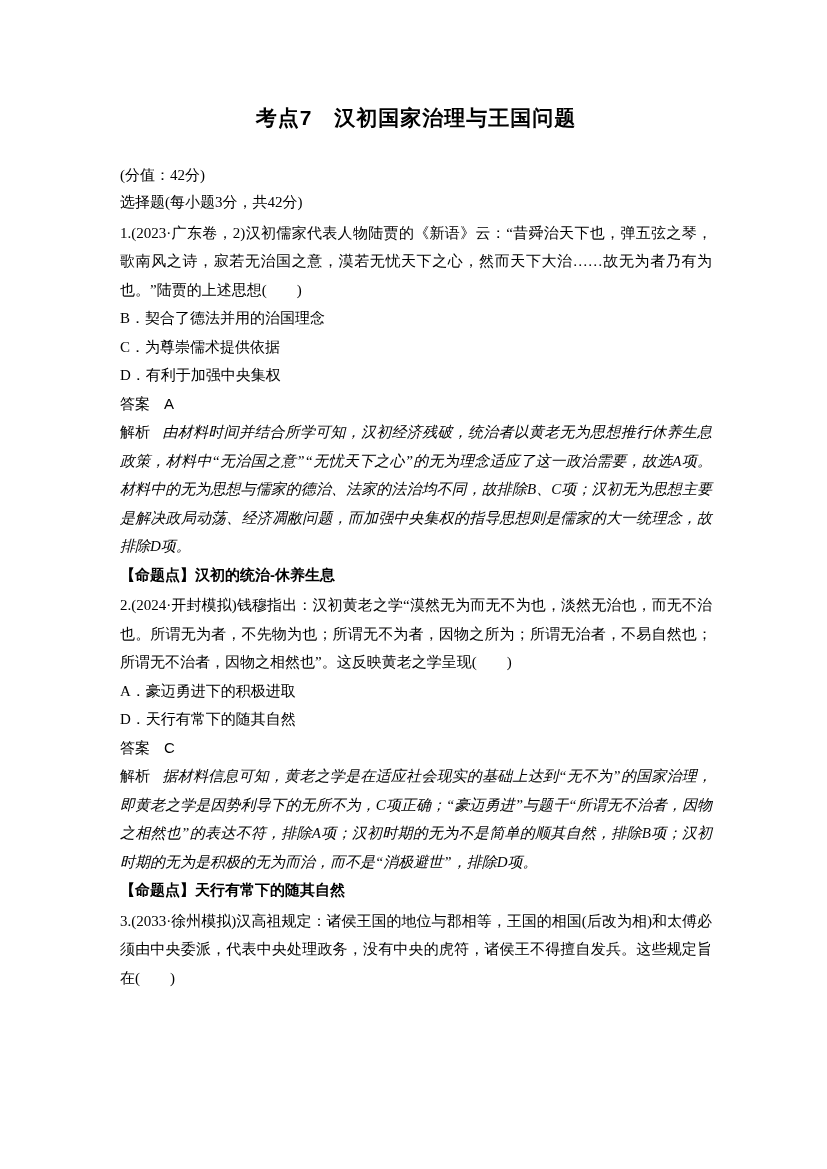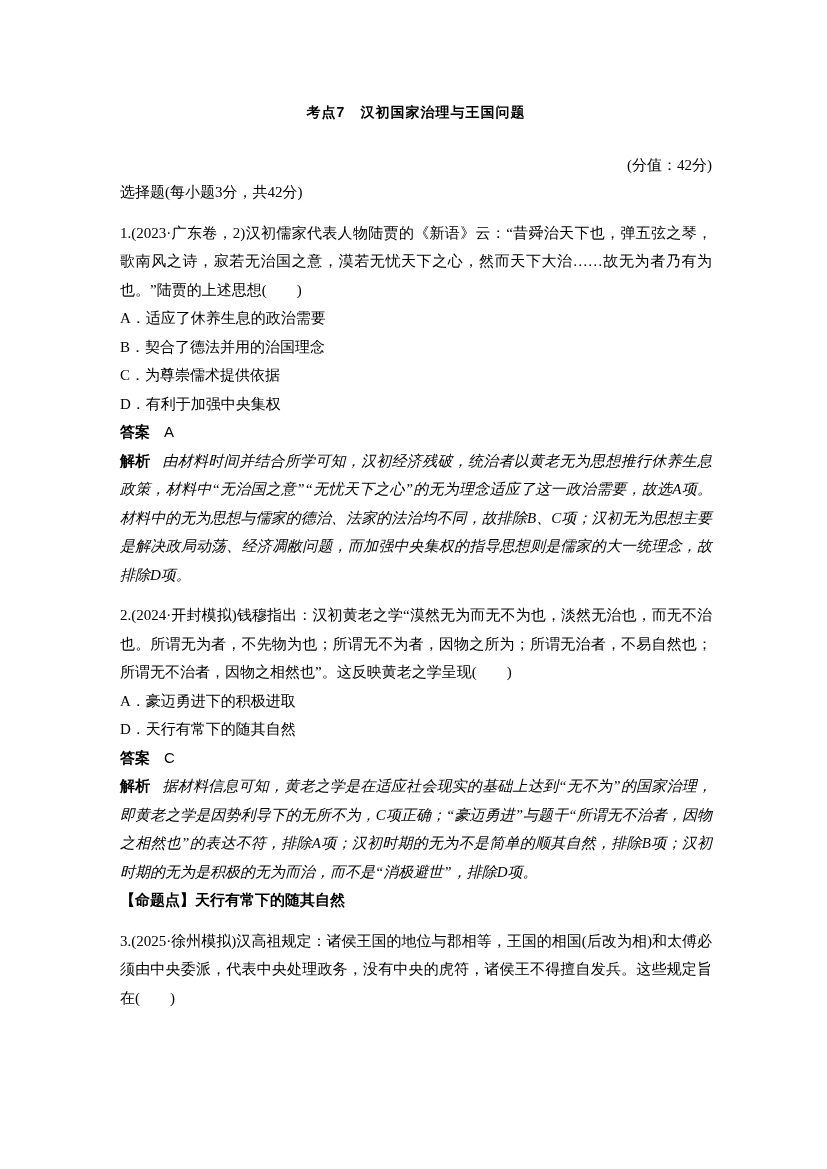--- a/index.html
+++ b/index.html
@@ -17,84 +17,84 @@
     font-family: "Liberation Serif", "DejaVu Serif", serif;
     font-size: 15px;
     color: #000000;
     overflow: hidden;
   }
   h1.title {
     margin: 0 0 30px 0;
     text-align: center;
     font-family: "Liberation Sans", "DejaVu Sans", sans-serif;
     font-weight: bold;
-    font-size: 14px;
+    font-size: 21px;
     letter-spacing: 1px;
   }
   .score-line {
-    text-align: right;
+    text-align: left;
     line-height: 26px;
     margin: 0;
   }
   p {
     margin: 0;
     line-height: 28.5px;
   }
   .stem, .analysis {
     text-align: justify;
   }
   .hei {
     font-family: "Liberation Sans", "DejaVu Sans", sans-serif;
-    font-weight: bold;
+    font-weight: normal;
   }
   .answer-row .answer-value {
     margin-left: 14px;
     font-family: "Liberation Sans", "DejaVu Sans", sans-serif;
   }
   .analysis .hei {
     margin-right: 12px;
   }
   .kai {
     font-style: italic;
   }
   .point {
     font-family: "Liberation Sans", "DejaVu Sans", sans-serif;
     font-weight: 600;
   }
   .question {
-    margin-top: 12px;
+    margin-top: 2px;
   }
 </style>
 </head>
 <body>
 
 <div class="page">
 
   <h1 class="title">考点7　汉初国家治理与王国问题</h1>
 
   <p class="score-line">(分值：42分)</p>
 
   <p class="section-header">选择题(每小题3分，共42分)</p>
 
   <section class="question">
     <p class="stem">1.(2023·广东卷，2)汉初儒家代表人物陆贾的《新语》云：“昔舜治天下也，弹五弦之琴，歌南风之诗，寂若无治国之意，漠若无忧天下之心，然而天下大治……故无为者乃有为也。”陆贾的上述思想(　　)</p>
-    <p class="option">A．适应了休养生息的政治需要</p>
     <p class="option">B．契合了德法并用的治国理念</p>
     <p class="option">C．为尊崇儒术提供依据</p>
     <p class="option">D．有利于加强中央集权</p>
     <p class="answer-row"><span class="hei">答案</span><span class="answer-value">A</span></p>
     <p class="analysis"><span class="hei">解析</span><span class="kai">由材料时间并结合所学可知，汉初经济残破，统治者以黄老无为思想推行休养生息政策，材料中“无治国之意”“无忧天下之心”的无为理念适应了这一政治需要，故选A项。材料中的无为思想与儒家的德治、法家的法治均不同，故排除B、C项；汉初无为思想主要是解决政局动荡、经济凋敝问题，而加强中央集权的指导思想则是儒家的大一统理念，故排除D项。</span></p>
+    <p class="point"><span>【命题点】</span><span>汉初的统治-休养生息</span></p>
   </section>
 
   <section class="question">
     <p class="stem">2.(2024·开封模拟)钱穆指出：汉初黄老之学“漠然无为而无不为也，淡然无治也，而无不治也。所谓无为者，不先物为也；所谓无不为者，因物之所为；所谓无治者，不易自然也；所谓无不治者，因物之相然也”。这反映黄老之学呈现(　　)</p>
     <p class="option">A．豪迈勇进下的积极进取</p>
     <p class="option">D．天行有常下的随其自然</p>
     <p class="answer-row"><span class="hei">答案</span><span class="answer-value">C</span></p>
     <p class="analysis"><span class="hei">解析</span><span class="kai">据材料信息可知，黄老之学是在适应社会现实的基础上达到“无不为”的国家治理，即黄老之学是因势利导下的无所不为，C项正确；“豪迈勇进”与题干“所谓无不治者，因物之相然也”的表达不符，排除A项；汉初时期的无为不是简单的顺其自然，排除B项；汉初时期的无为是积极的无为而治，而不是“消极避世”，排除D项。</span></p>
     <p class="point"><span>【命题点】</span><span>天行有常下的随其自然</span></p>
   </section>
 
   <section class="question">
-    <p class="stem">3.(2025·徐州模拟)汉高祖规定：诸侯王国的地位与郡相等，王国的相国(后改为相)和太傅必须由中央委派，代表中央处理政务，没有中央的虎符，诸侯王不得擅自发兵。这些规定旨在(　　)</p>
+    <p class="stem">3.(2033·徐州模拟)汉高祖规定：诸侯王国的地位与郡相等，王国的相国(后改为相)和太傅必须由中央委派，代表中央处理政务，没有中央的虎符，诸侯王不得擅自发兵。这些规定旨在(　　)</p>
   </section>
 
 </div>
 
 </body></html>

